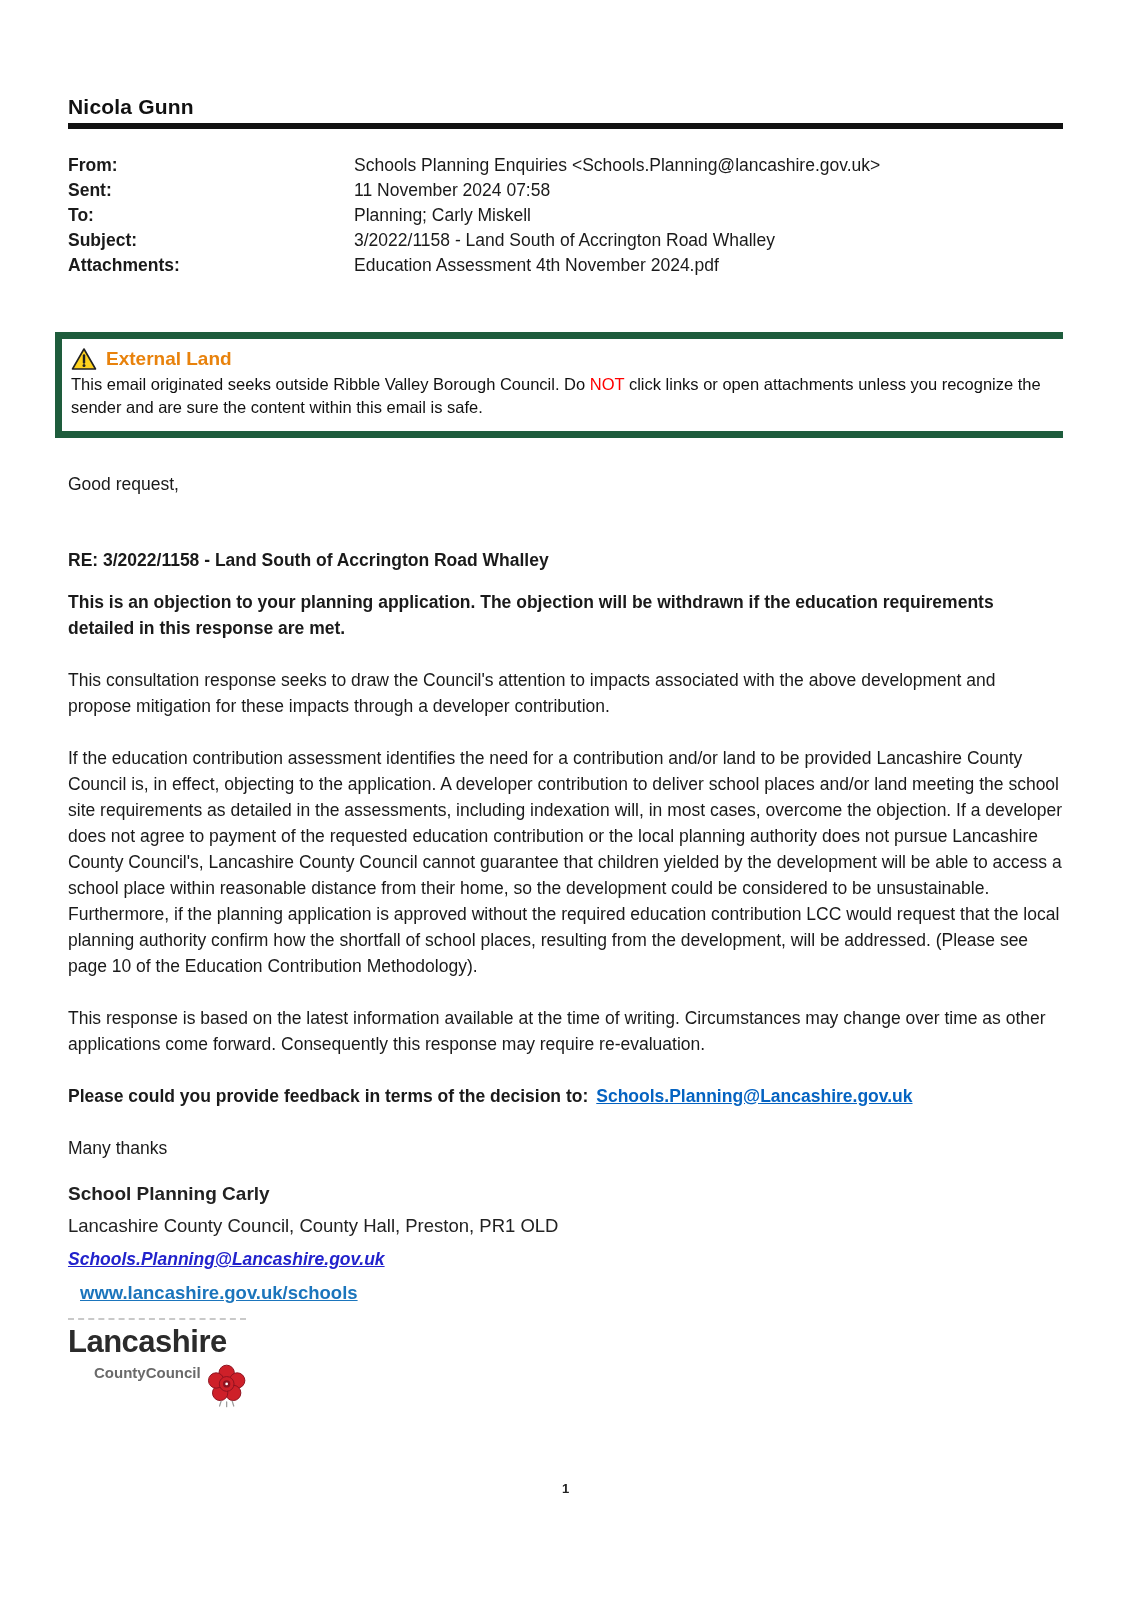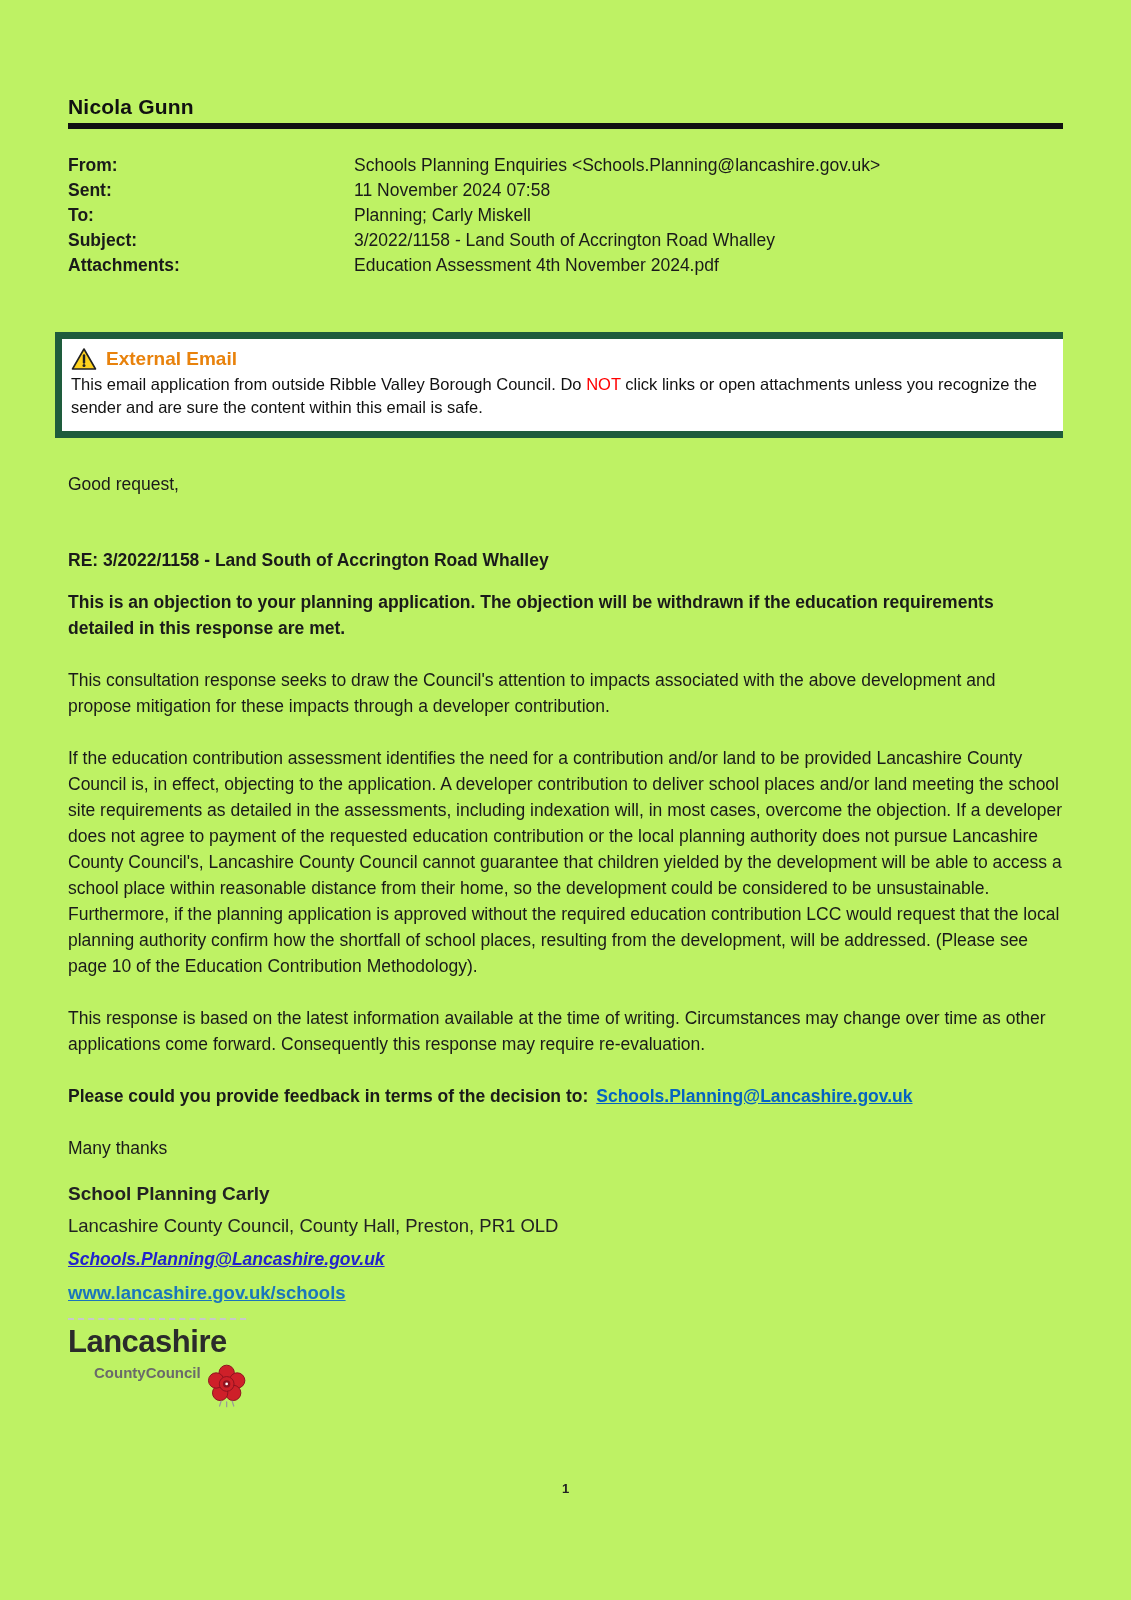--- a/index.html
+++ b/index.html
@@ -1,20 +1,20 @@
 <!DOCTYPE html>
 <html><head>
 <meta charset="utf-8">
 <style>
   html,body { margin:0; padding:0; background:#e9e9e9; }
   .page {
     position:relative;
     width:1131px; height:1600px;
     margin:0 auto;
-    background:#bef264;
+    background:#ffffff;
     font-family:"Liberation Sans", sans-serif;
     color:#1a1a1a;
     overflow:hidden;
   }
   .content {
     position:absolute;
     left:68px; top:95px;
     width:995px;
   }
   .recipient-name {
@@ -101,21 +101,21 @@
     font-size:17.5px;
     margin:0 0 12px 0;
     cursor:pointer;
   }
   a.sig-web {
     display:inline-block;
     color:#1B75BC;
     font-weight:bold;
     text-decoration:underline;
     font-size:18.5px;
-    margin:0 0 14px 0;
+    margin:0 0 14px 12px;
     cursor:pointer;
   }
 
   .logo {
     width:178px;
     border-top:2px dashed #c9c9c9;
     padding-top:6px;
   }
   .logo-word {
     font-size:31px;
@@ -181,23 +181,23 @@
       </div>
     </div>
 
     <div class="warning-box">
       <div class="warn-head">
         <svg class="warn-icon" width="26" height="24" viewBox="0 0 26 24">
           <path d="M13 2 L24.5 22 L1.5 22 Z" fill="#FFD21E" stroke="#222222" stroke-width="1.6" stroke-linejoin="round"></path>
           <path d="M13 8.5 L13 15.5" stroke="#222222" stroke-width="2.4" stroke-linecap="round"></path>
           <circle cx="13" cy="18.6" r="1.5" fill="#222222"></circle>
         </svg>
-        <span>External Email</span>
-      </div>
-      <p class="warn-text"><span>This email application from outside Ribble Valley Borough Council. Do </span><span class="not-word">NOT</span><span> click links or open attachments unless you recognize the sender and are sure the content within this email is safe.</span></p>
+        <span>External Land</span>
+      </div>
+      <p class="warn-text"><span>This email originated seeks outside Ribble Valley Borough Council. Do </span><span class="not-word">NOT</span><span> click links or open attachments unless you recognize the sender and are sure the content within this email is safe.</span></p>
     </div>
 
     <p class="body-para greeting">Good request,</p>
 
     <p class="body-para re-line">RE: 3/2022/1158 - Land South of Accrington Road Whalley</p>
 
     <p class="body-para bold-para">This is an objection to your planning application. The objection will be withdrawn if the education requirements detailed in this response are met.</p>
 
     <p class="body-para">This consultation response seeks to draw the Council's attention to impacts associated with the above development and propose mitigation for these impacts through a developer contribution.</p>
 

